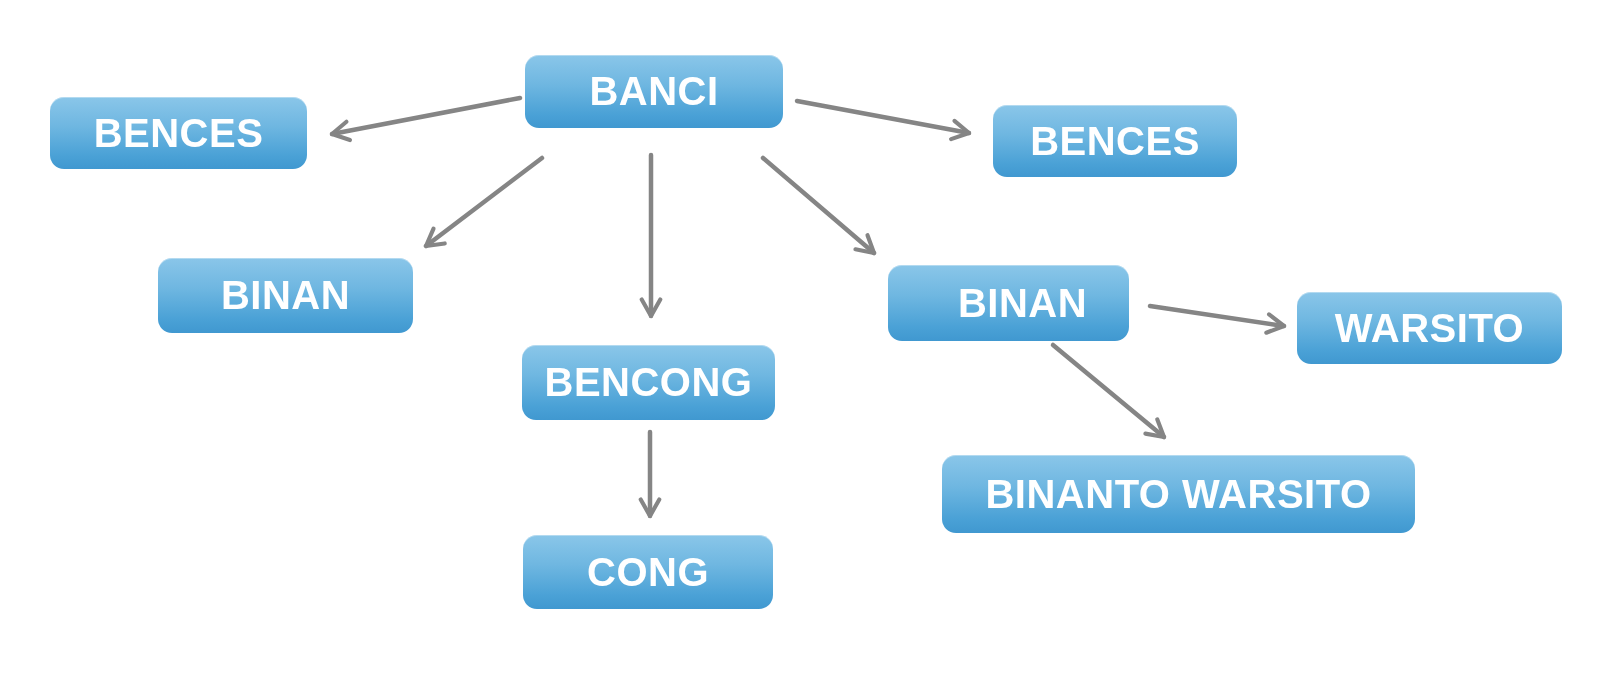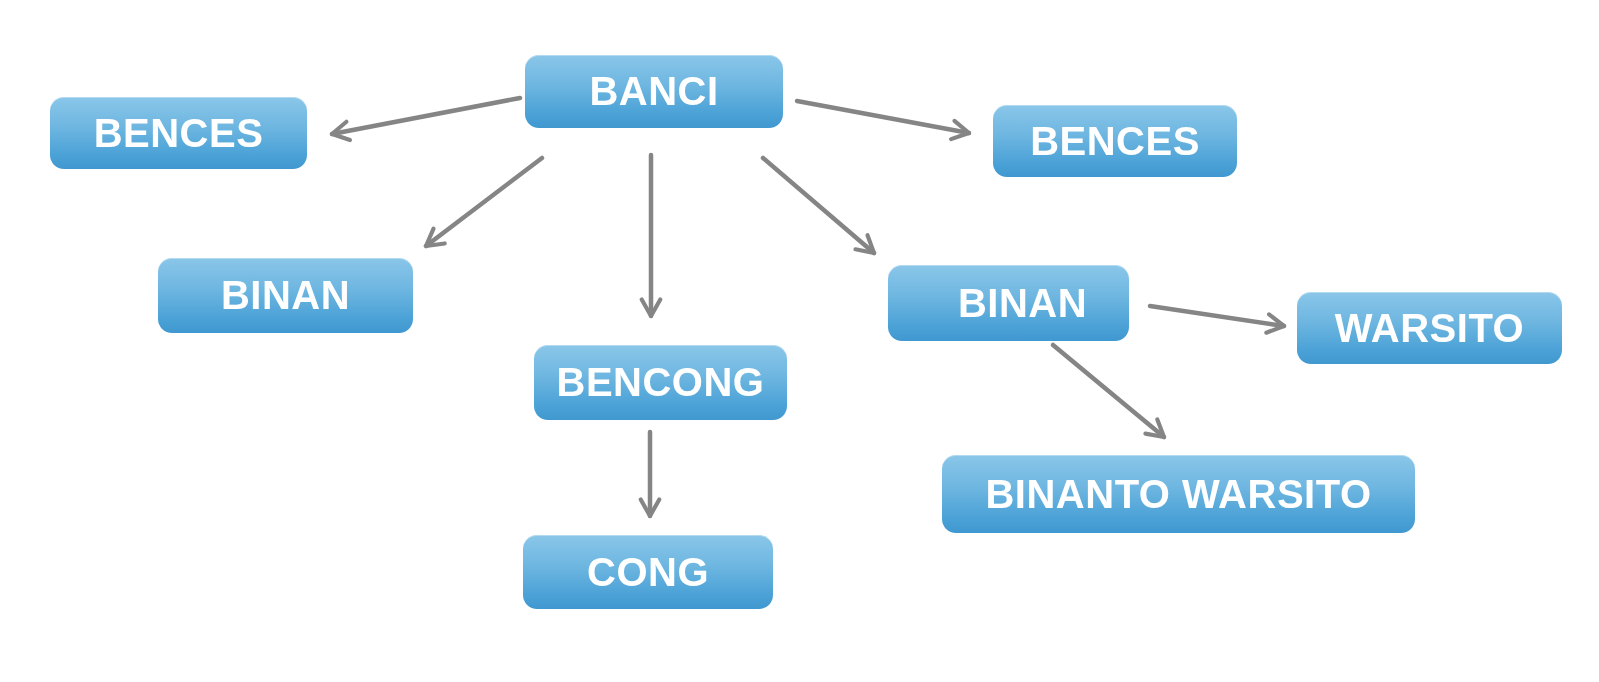--- a/index.html
+++ b/index.html
@@ -66,21 +66,21 @@
       </div>
       <div class="node" style="left: 50px; top: 97px; width: 257px; height: 72px;">
         <span>BENCES</span>
       </div>
       <div class="node" style="left: 993px; top: 105px; width: 244px; height: 72px;">
         <span>BENCES</span>
       </div>
       <div class="node" style="left: 158px; top: 258px; width: 255px; height: 75px;">
         <span>BINAN</span>
       </div>
-      <div class="node" style="left: 522px; top: 345px; width: 253px; height: 75px; margin-left: 12px;">
+      <div class="node" style="left: 522px; top: 345px; width: 253px; height: 75px;">
         <span>BENCONG</span>
       </div>
       <div class="node" style="left: 523px; top: 535px; width: 250px; height: 74px; text-align: center;">
         <span>CONG</span>
       </div>
       <div class="node" style="left: 888px; top: 265px; width: 241px; height: 76px; padding-left: 28px;">
         <span>BINAN</span>
       </div>
       <div class="node" style="left: 1297px; top: 292px; width: 265px; height: 72px;">
         <span>WARSITO</span>

